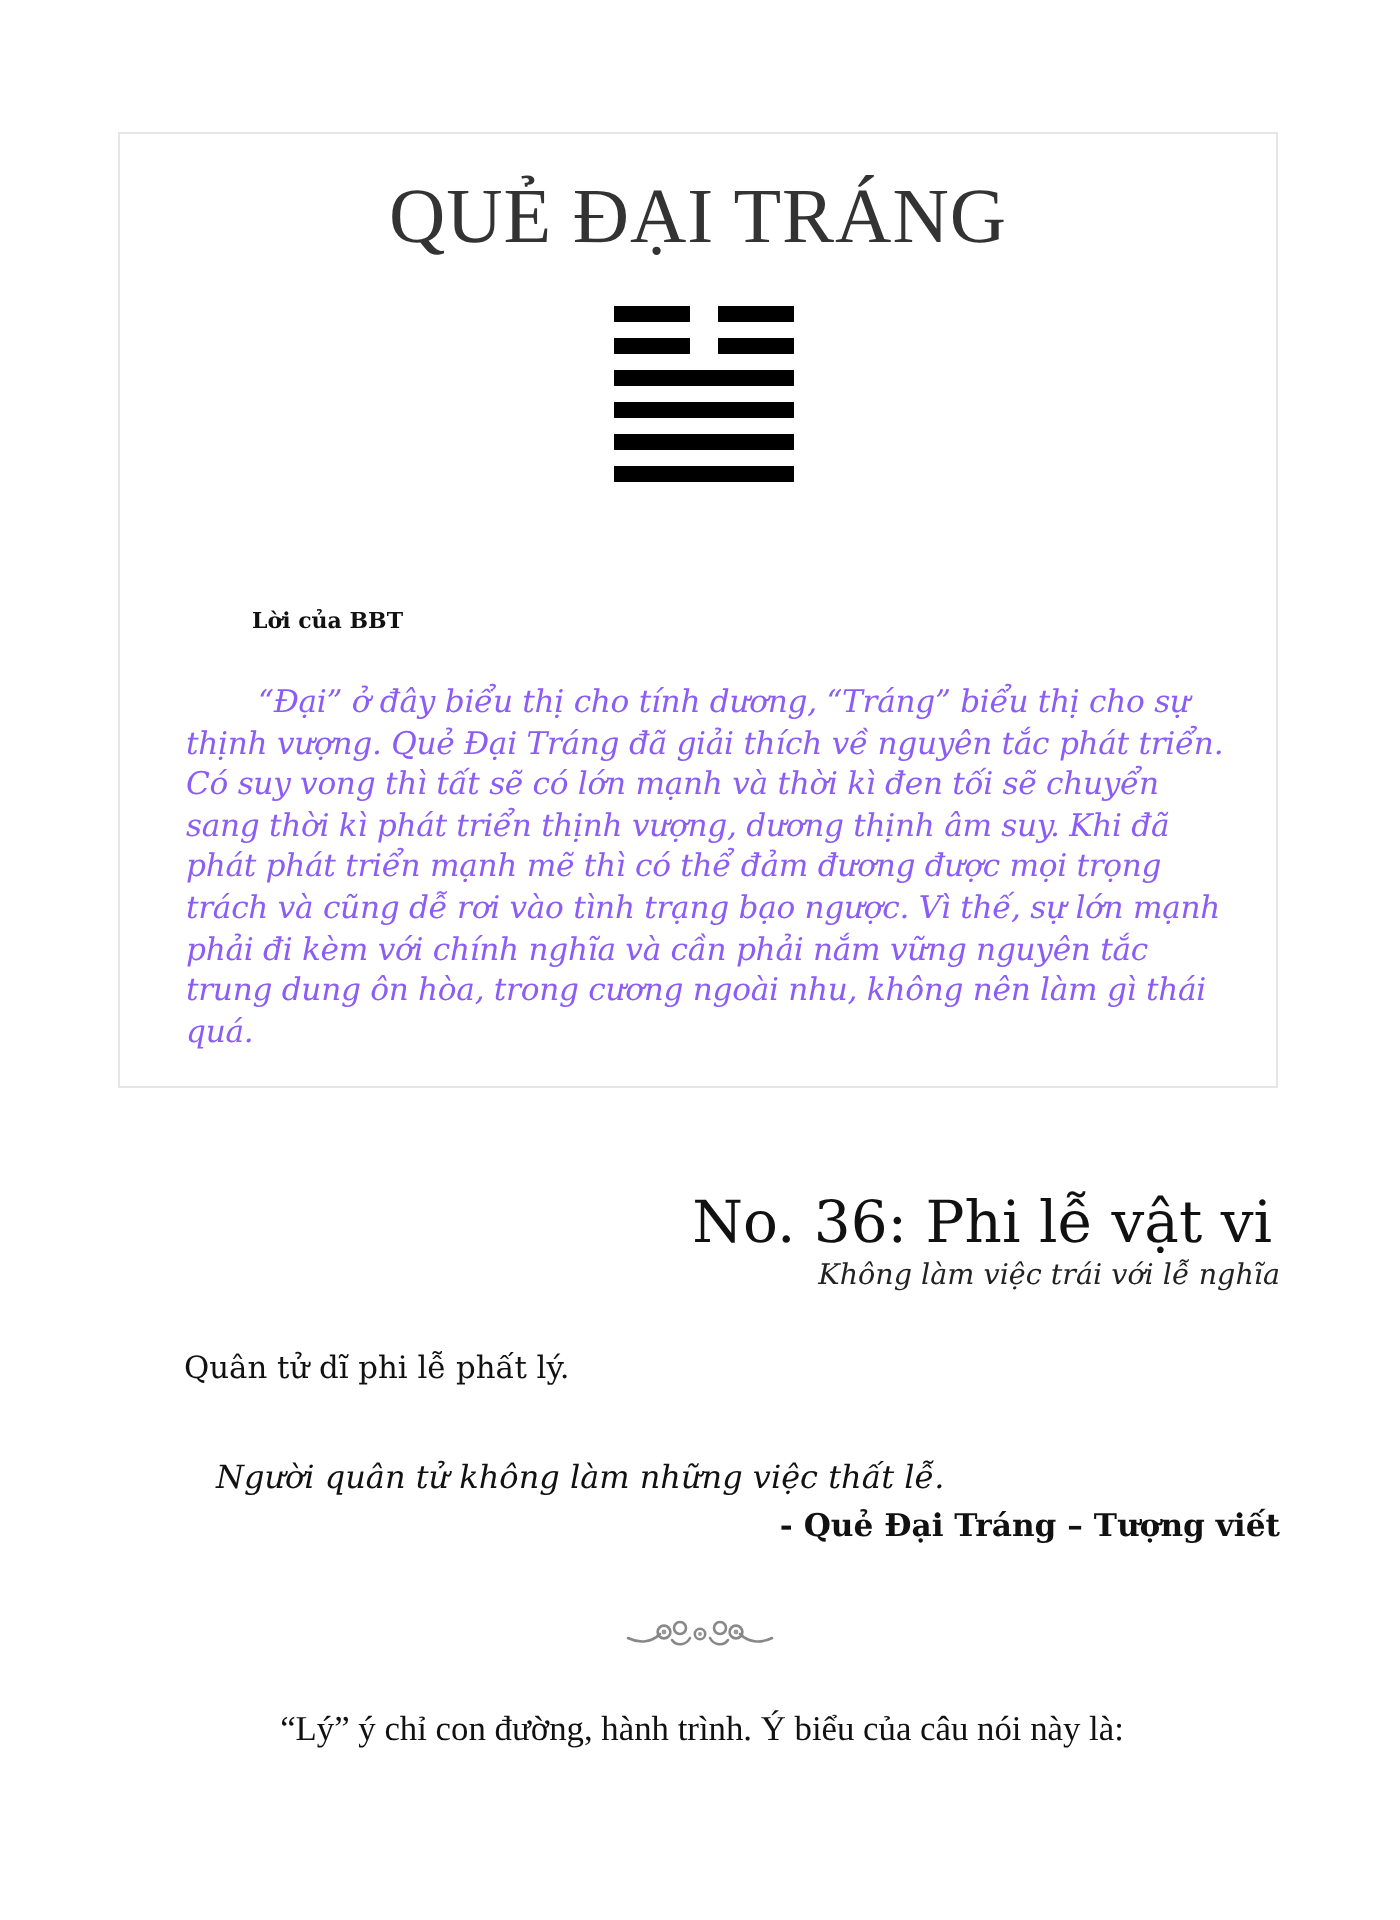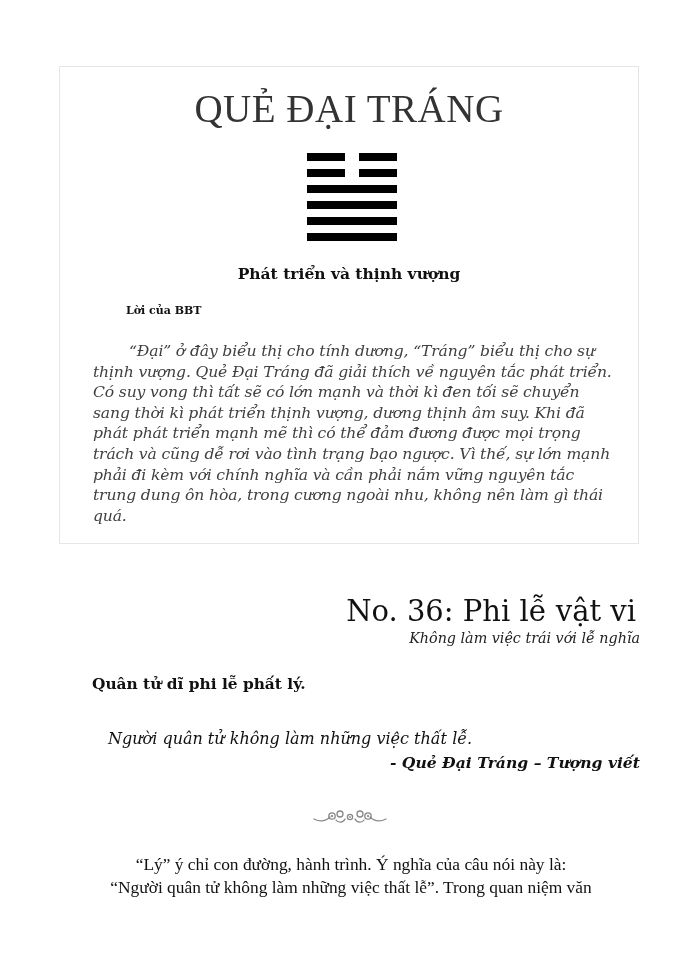--- a/index.html
+++ b/index.html
@@ -84,21 +84,21 @@
     position: absolute;
     left: 33px;
     top: 274px;
     width: 520px;
     font-family: "DejaVu Serif", serif;
     font-style: italic;
     font-size: 15.6px;
     line-height: 20.6px;
     text-indent: 36px;
     margin: 0;
-    color: #404040;
+    color: #8b5cf6;
     letter-spacing: -0.15px;
   }
   .chapter-title {
     position: absolute;
     right: 60px;
     top: 587px;
     font-family: "DejaVu Serif", serif;
     font-size: 29px;
     font-weight: normal;
     margin: 4px;
@@ -116,21 +116,21 @@
     margin: 0;
     color: #222;
     white-space: nowrap;
     text-align: center;
   }
   .quote-original {
     position: absolute;
     left: 92px;
     top: 675px;
     font-family: "DejaVu Serif", serif;
-    font-weight: bold;
+    font-weight: normal;
     font-size: 15.4px;
     margin: 0;
     color: #111;
     white-space: nowrap;
   }
   .quote-translation {
     position: absolute;
     left: 92px;
     top: 713px;
     font-family: "DejaVu Serif", serif;
@@ -138,21 +138,20 @@
     font-size: 16px;
     margin: 16px;
     color: #111;
     white-space: nowrap;
   }
   .quote-source {
     position: absolute;
     right: 60px;
     top: 753px;
     font-family: "DejaVu Serif", serif;
-    font-style: italic;
     font-weight: bold;
     font-size: 15.6px;
     margin: 0;
     color: #111;
     white-space: nowrap;
   }
   .ornament {
     position: absolute;
     left: 310px;
     top: 806px;
@@ -198,21 +197,20 @@
       <div class="hex-seg" style="left:0;width:90px;"></div>
     </div>
     <div class="hex-line" style="top:64px;">
       <div class="hex-seg" style="left:0;width:90px;"></div>
     </div>
     <div class="hex-line" style="top:80px;">
       <div class="hex-seg" style="left:0;width:90px;"></div>
     </div>
   </div>
 
-  <h2 class="subtitle">Phát triển và thịnh vượng</h2>
   <h3 class="editor-label">Lời của BBT</h3>
   <p class="editor-text">“Đại” ở đây biểu thị cho tính dương, “Tráng” biểu thị cho sự thịnh vượng. Quẻ Đại Tráng đã giải thích về nguyên tắc phát triển. Có suy vong thì tất sẽ có lớn mạnh và thời kì đen tối sẽ chuyển sang thời kì phát triển thịnh vượng, dương thịnh âm suy. Khi đã phát phát triển mạnh mẽ thì có thể đảm đương được mọi trọng trách và cũng dễ rơi vào tình trạng bạo ngược. Vì thế, sự lớn mạnh phải đi kèm với chính nghĩa và cần phải nắm vững nguyên tắc trung dung ôn hòa, trong cương ngoài nhu, không nên làm gì thái quá.</p>
 </div>
 
 <h2 class="chapter-title">No. 36: Phi lễ vật vi</h2>
 <p class="chapter-subtitle">Không làm việc trái với lễ nghĩa</p>
 
 <p class="quote-original">Quân tử dĩ phi lễ phất lý.</p>
 <p class="quote-translation">Người quân tử không làm những việc thất lễ.</p>
 <p class="quote-source">- Quẻ Đại Tráng – Tượng viết</p>
@@ -232,15 +230,14 @@
     </g>
     <g fill="#999999">
       <circle cx="22" cy="10" r="1.2"></circle>
       <circle cx="58" cy="10" r="1.2"></circle>
       <circle cx="40" cy="11" r="1"></circle>
     </g>
   </svg>
 </div>
 
 <p class="body-text">
-  <span class="body-line">“Lý” ý chỉ con đường, hành trình. Ý nghĩa của câu nói này là:</span>
-  <span class="body-line">“Người quân tử không làm những việc thất lễ”. Trong quan niệm văn</span>
+  <span class="body-line">“Lý” ý chỉ con đường, hành trình. Ý biểu của câu nói này là:</span>
 </p>
 
 </body></html>

